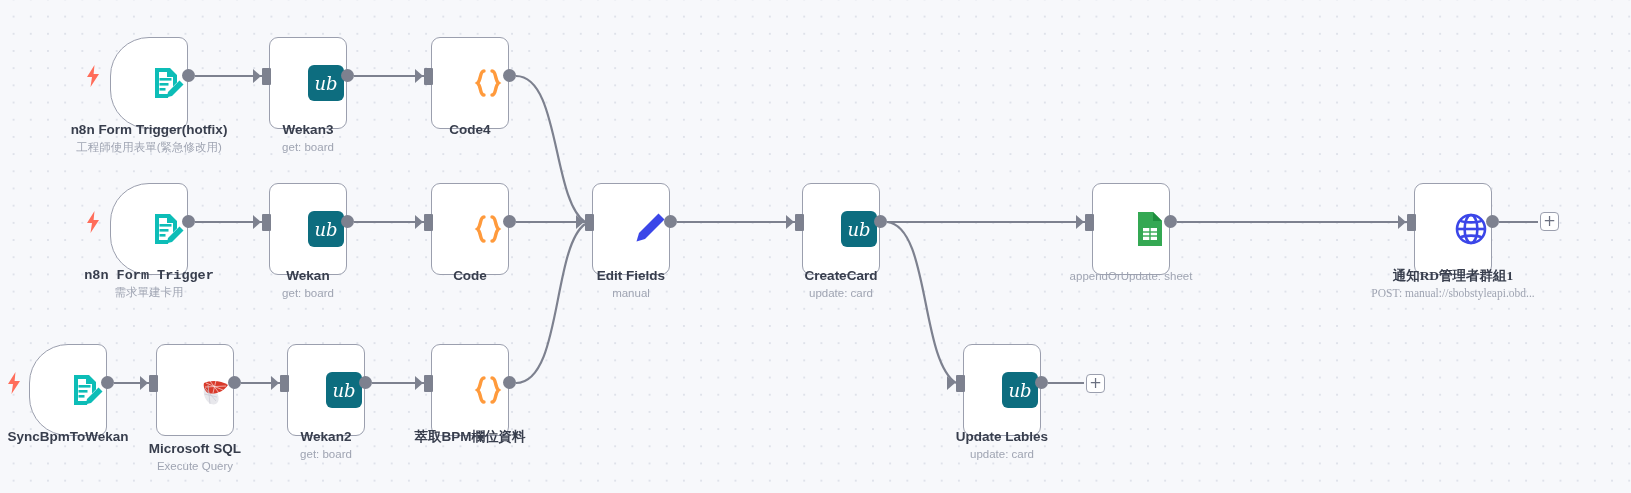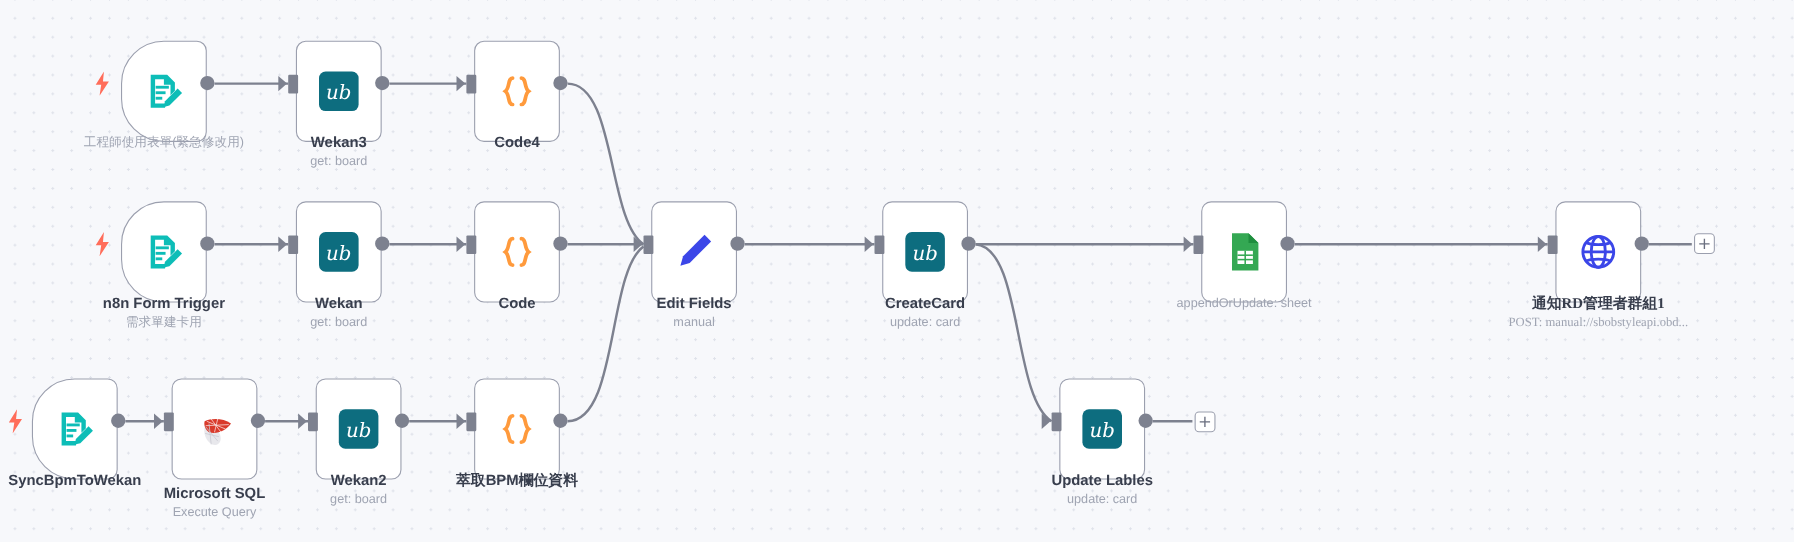--- a/index.html
+++ b/index.html
@@ -26,21 +26,21 @@
   }
   .node {
     position: absolute;
     width: 78px;
     height: 92px;
     background: #ffffff;
     border: 1.6px solid #9b9fae;
     border-radius: 9px;
     display: flex;
     align-items: center;
-    justify-content: center;
+    justify-content: flex-end;
     z-index: 3;
   }
   .node.trigger {
     border-top-left-radius: 39px;
     border-bottom-left-radius: 39px;
   }
   .node-icon { width: 40px; height: 40px; display:block; }
   .node-labels {
     position: absolute;
     z-index: 4;
@@ -150,20 +150,21 @@
       </svg>
     </span>
   </div>
   <span class="bolt" style="left:85px; top:65px;">
     <svg viewBox="0 0 16 22" width="16" height="22">
         <path fill="#ff6d5a" d="M9.5 0 L2 12 h5 L5.5 22 L14 9 H8.6 Z"></path>
       </svg>
   </span>
   <div class="port-out" style="left:182px; top:69px;"></div>
   <div class="node-labels" style="left:34px; top:121px;">
+    <div class="node-title">n8n Form Trigger(hotfix)</div>
     <div class="node-sub">工程師使用表單(緊急修改用)</div>
   </div>
 
   <div class="node" style="left:269px; top:37px;">
     <span class="node-icon">
       <svg viewBox="0 0 40 40" width="40" height="40">
         <rect x="2" y="2" width="36" height="36" rx="6" fill="#0d6d7f"></rect>
         <text x="20" y="27" font-family="DejaVu Serif, serif" font-size="18" font-style="italic" fill="#ffffff" text-anchor="middle">ub</text>
       </svg>
     </span>
@@ -204,21 +205,21 @@
         <path fill="#0dbdb7" d="M32.5 17.5 l4 4 L25 33 l-5.2 1.2 L21 29 Z"></path>
       </svg>
     </span>
   </div>
   <span class="bolt" style="left:85px; top:211px;">
     <svg viewBox="0 0 16 22" width="16" height="22">
         <path fill="#ff6d5a" d="M9.5 0 L2 12 h5 L5.5 22 L14 9 H8.6 Z"></path>
       </svg>
   </span>
   <div class="port-out" style="left:182px; top:215px;"></div>
-  <div class="node-labels" style="left:34px; top:267px;">
+  <div class="node-labels" style="left:34px; top:267px;font-family:Liberation Mono, monospace;">
     <div class="node-title">n8n Form Trigger</div>
     <div class="node-sub">需求單建卡用</div>
   </div>
 
   <div class="node" style="left:269px; top:183px;">
     <span class="node-icon">
       <svg viewBox="0 0 40 40" width="40" height="40">
         <rect x="2" y="2" width="36" height="36" rx="6" fill="#0d6d7f"></rect>
         <text x="20" y="27" font-family="DejaVu Serif, serif" font-size="18" font-style="italic" fill="#ffffff" text-anchor="middle">ub</text>
       </svg>

